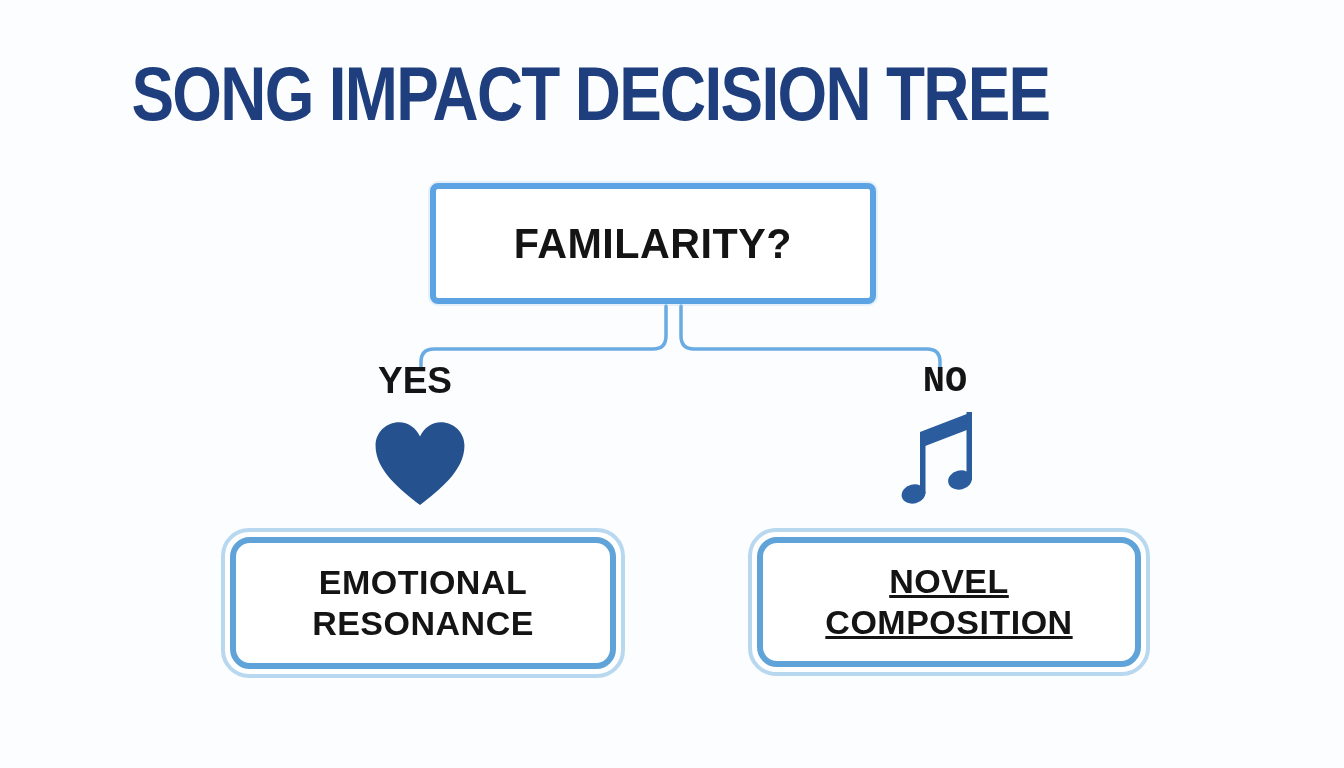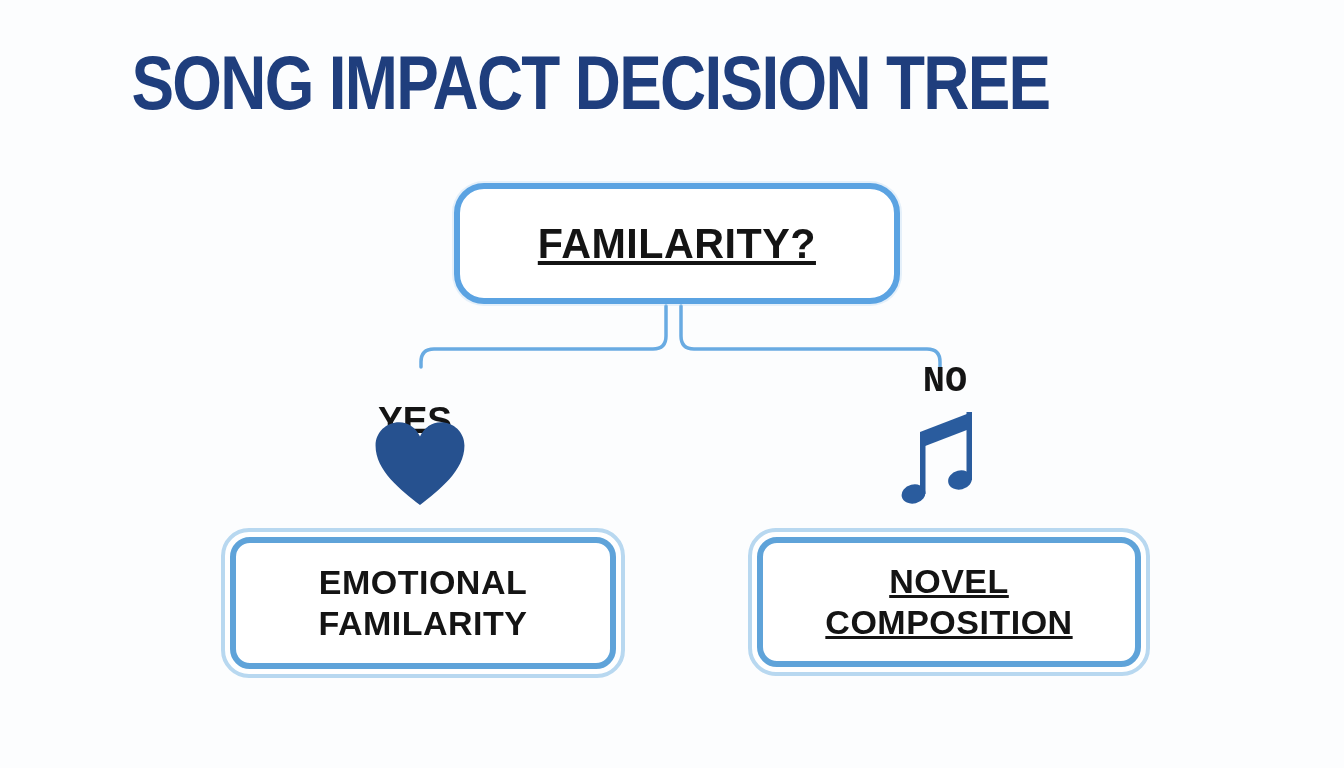--- a/index.html
+++ b/index.html
@@ -15,53 +15,53 @@
   }
   *{box-sizing:border-box;}
   html,body{margin:0;padding:0;}
   body{
     width:1344px;height:768px;overflow:hidden;position:relative;
     background:var(--background);
     font-family:"Liberation Sans", sans-serif;
     color:var(--label-text);
   }
   .page-title{
-    position:absolute;top:39px;left:0;width:1116px;
+    position:absolute;top:50px;left:0;width:1116px;
     text-align:center;white-space:nowrap;padding-left:44px;
   }
   .page-title span{
     display:inline-block;
     font-size:76px;font-weight:bold;letter-spacing:-2px;
     color:var(--title-text);
     transform:scaleX(0.84);transform-origin:50% 50%;
   }
   .connector-svg{
     position:absolute;top:0;left:0;width:1344px;height:768px;
     pointer-events:none;
   }
   .connector-svg path{
     fill:none;stroke:var(--connector);stroke-width:3.5;stroke-linecap:round;
   }
   .decision-node{
-    position:absolute;left:454px;top:183px;width:446px;height:121px;
+    position:absolute;left:430px;top:183px;width:446px;height:121px;
     background:#ffffff;
     border:6px solid var(--node-border);
-    border-radius:30px;
+    border-radius:8px;
     box-shadow:0 0 0 2px rgba(160,205,240,0.25);
-    display:flex;align-items:center;justify-content:center;text-decoration:underline;
+    display:flex;align-items:center;justify-content:center;
   }
   .decision-node .node-label{
     font-size:43px;font-weight:bold;letter-spacing:0.5px;
     transform:scaleX(0.96);
   }
   .branch-label{
     position:absolute;top:360px;width:120px;
     text-align:center;font-size:37px;font-weight:bold;
   }
-  .branch-label.yes{left:355px;margin-top:40px;}
+  .branch-label.yes{left:355px;}
   .branch-label.no{left:885px;font-family:Liberation Mono, monospace;}
   .branch-icon{position:absolute;}
   .branch-icon.heart{left:372px;top:420px;width:96px;height:87px;}
   .branch-icon.note{left:900px;top:408px;width:78px;height:102px;}
   .heart-fill{fill:var(--heart);}
   .note-fill{fill:var(--music-note);}
   .outcome-node{
     position:absolute;height:150px;
     border:4px solid var(--ring-outer);
     border-radius:28px;
@@ -109,21 +109,21 @@
 <svg class="branch-icon note" viewBox="0 0 78 102" xmlns="http://www.w3.org/2000/svg" aria-hidden="true">
   <polygon class="note-fill" points="20,24 72,4 72,20 20,40"></polygon>
   <rect class="note-fill" x="20" y="24" width="5.5" height="62"></rect>
   <rect class="note-fill" x="66.5" y="4" width="5.5" height="68"></rect>
   <ellipse class="note-fill" cx="13.5" cy="86" rx="12" ry="9.5" transform="rotate(-14 13.5 86)"></ellipse>
   <ellipse class="note-fill" cx="60" cy="72" rx="12" ry="9.5" transform="rotate(-14 60 72)"></ellipse>
 </svg>
 
 <div class="outcome-node left">
   <div class="outcome-inner">
-    <div class="outcome-label">EMOTIONAL FAMILARITY</div>
+    <div class="outcome-label">EMOTIONAL RESONANCE</div>
   </div>
 </div>
 
 <div class="outcome-node right">
   <div class="outcome-inner">
     <div class="outcome-label">NOVEL COMPOSITION</div>
   </div>
 </div>
 
 </body></html>

